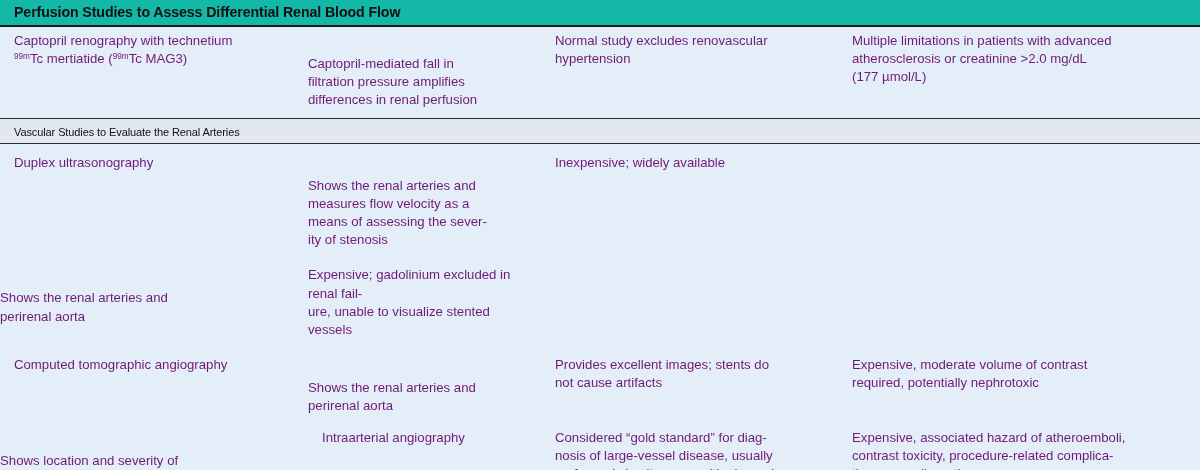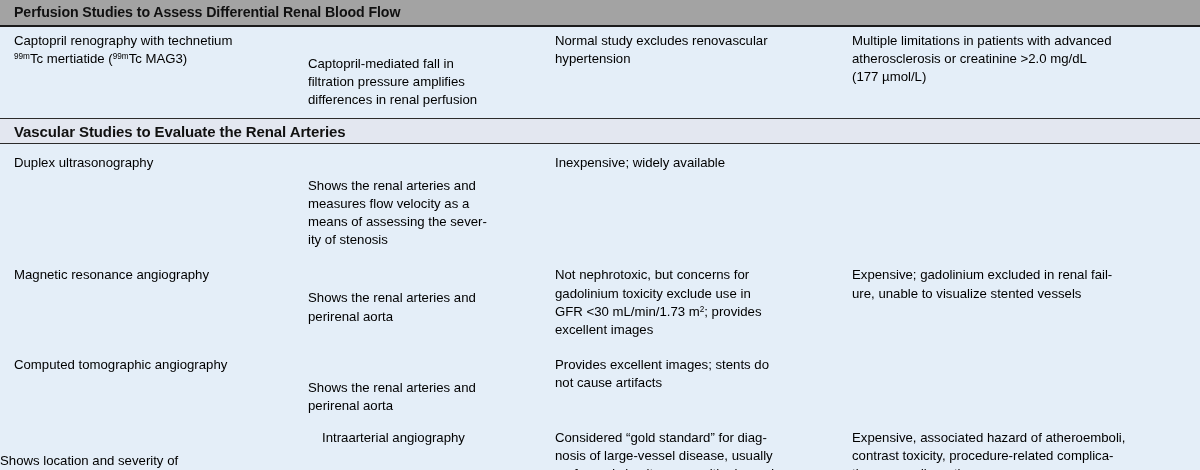--- a/index.html
+++ b/index.html
@@ -27,31 +27,31 @@
     display: grid;
     grid-template-columns: 308px 247px 297px 348px;
     box-sizing: border-box;
   }
 
   .cell {
     padding: 6px 12px 4px 14px;
     box-sizing: border-box;
     font-size: 13.2px;
     line-height: 18.2px;
-    color: #000000;
+    color: #701a75;
     white-space: pre-line;
   }
   .cell.col1 { padding-left: 14px; padding-right: 10px; }
   .cell.col2 { padding-left: 0px; padding-right: 14px; margin-top: 23px; }
   .cell.col3 { padding-left: 0px; padding-right: 16px; }
   .cell.col4 { padding-left: 0px; padding-right: 24px; }
 
   
   .title-bar {
-    background: #a3a3a3;
+    background: #14b8a6;
     border-bottom: 2px solid #1b1b1b;
     padding: 3px 0 5px 14px;
     box-sizing: border-box;
     height: 27px;
   }
   .title-bar .title-text {
     font-size: 14.2px;
     font-weight: bold;
     color: #111111;
     letter-spacing: -0.1px;
@@ -61,22 +61,22 @@
   
   .section-bar {
     background: #e3e7f0;
     border-top: 1.6px solid #2b2b2b;
     border-bottom: 1.6px solid #2b2b2b;
     padding: 3px 0 4px 14px;
     box-sizing: border-box;
     height: 26px;
   }
   .section-bar .section-text {
-    font-size: 15px;
-    font-weight: bold;
+    font-size: 11px;
+    font-weight: normal;
     color: #111111;
     letter-spacing: -0.1px;
     line-height: 19px;
   }
 
   
   .body-band {
     background: #e4eef8;
   }
 
@@ -148,39 +148,36 @@
       <div class="cell col2">Shows the renal arteries and
 measures flow velocity as a
 means of assessing the sever-
 ity of stenosis</div>
       <div class="cell col3">Inexpensive; widely available</div>
     </div>
 
     <div class="spacer-sm"></div>
 
     <div class="grid-row data-row">
-      <div class="cell col1">Magnetic resonance angiography</div>
       <div class="cell col2">Shows the renal arteries and
 perirenal aorta</div>
-      <div class="cell col3"><span>Not nephrotoxic, but concerns for
-gadolinium toxicity exclude use in
-GFR &lt;30 mL/min/1.73 m</span><sup>2</sup><span>; provides
-excellent images</span></div>
       <div class="cell col4">Expensive; gadolinium excluded in renal fail-
 ure, unable to visualize stented vessels</div>
     </div>
 
     <div class="spacer-sm"></div>
 
     <div class="grid-row data-row">
       <div class="cell col1">Computed tomographic angiography</div>
       <div class="cell col2">Shows the renal arteries and
 perirenal aorta</div>
       <div class="cell col3">Provides excellent images; stents do
 not cause artifacts</div>
+      <div class="cell col4">Expensive, moderate volume of contrast
+required, potentially nephrotoxic</div>
     </div>
 
     <div class="spacer-xs"></div>
 
     <div class="grid-row data-row">
       <div class="cell col2">Shows location and severity of
 vascular lesion</div>
       <div class="cell col1">Intraarterial angiography</div>
       <div class="cell col3">Considered “gold standard” for diag-
 nosis of large-vessel disease, usually

